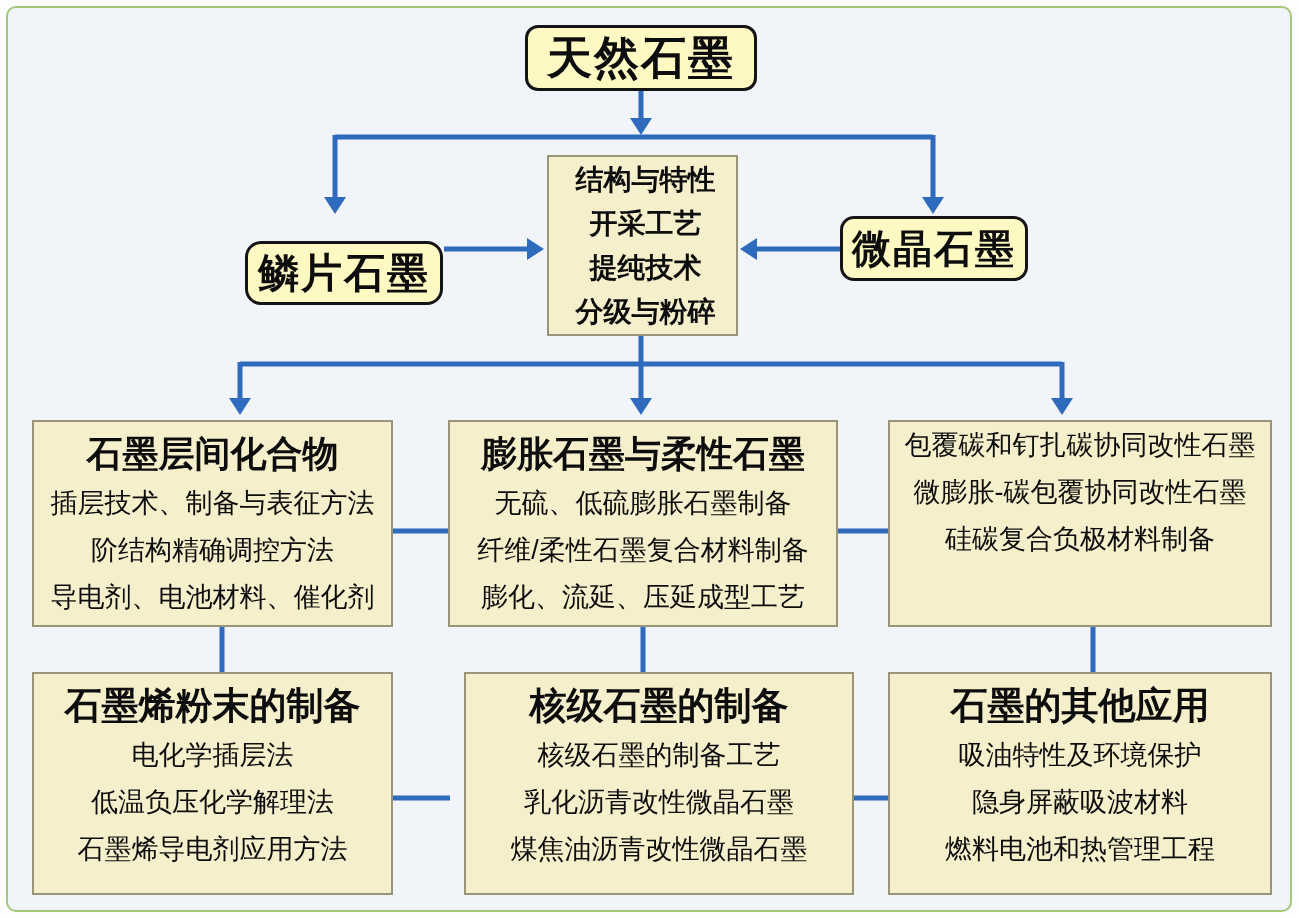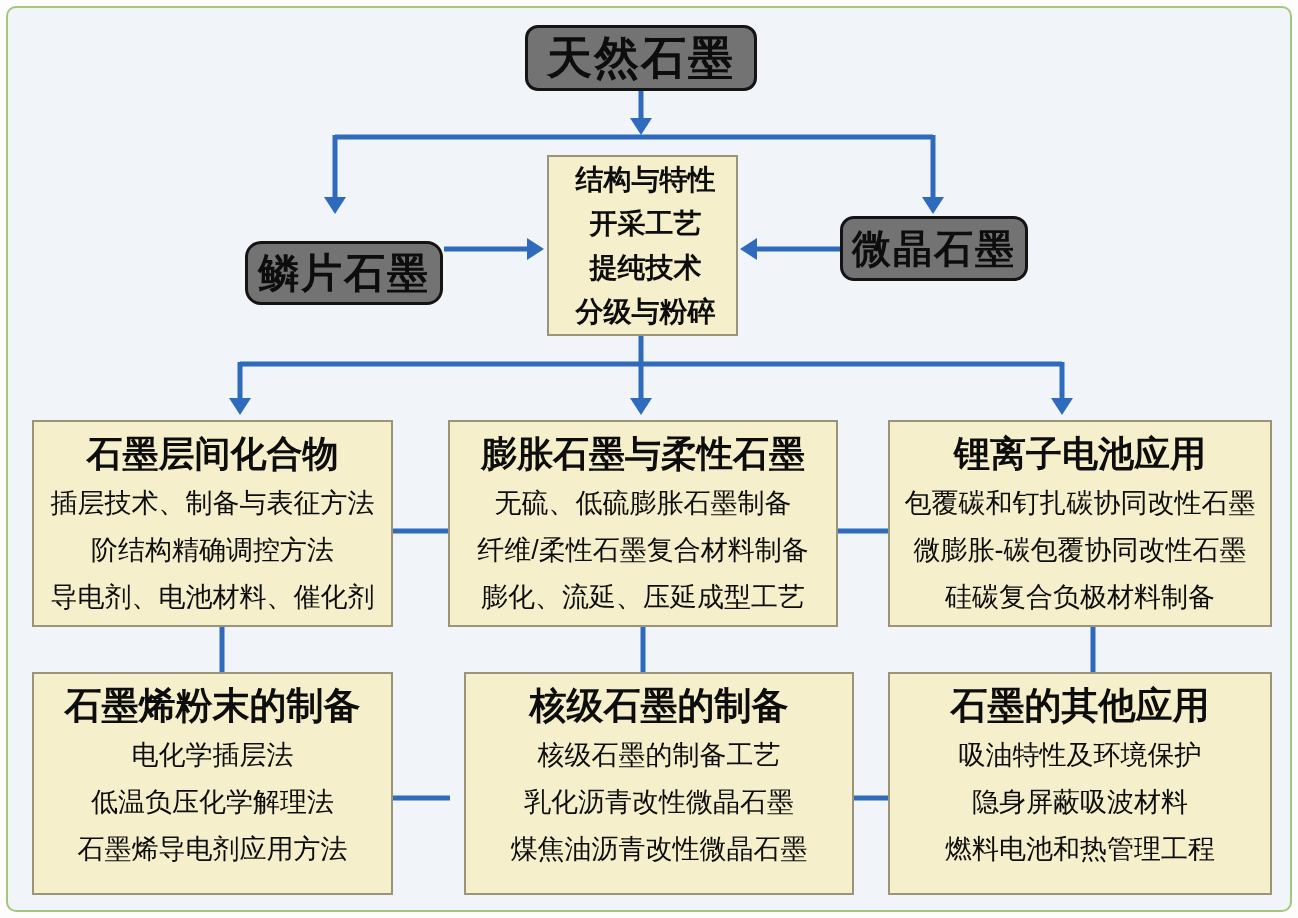--- a/index.html
+++ b/index.html
@@ -19,21 +19,21 @@
   }
   .frame{
     position:absolute;left:6px;top:6px;right:6px;bottom:6px;
     border:2.5px solid var(--frame-green);border-radius:10px;
     background:var(--canvas-bg);
   }
   .wires{position:absolute;left:0;top:0;z-index:1;}
   .c-line{stroke:var(--arrow-blue);stroke-width:5;fill:none;}
   .c-head{fill:var(--arrow-blue);stroke:none;}
   .pill{
-    position:absolute;z-index:2;background:#737373;border:3px solid var(--pill-border);
+    position:absolute;z-index:2;background:#fef9c3;border:3px solid var(--pill-border);
     display:flex;align-items:center;justify-content:center;
     font-weight:900;letter-spacing:2px;white-space:nowrap;
   }
   .pill.root{left:525px;top:25px;width:232px;height:66px;border-radius:13px;font-size:45px;}
   .pill.flake{left:245px;top:215px;width:198px;height:64px;border-radius:16px;font-size:41px;margin-top:26px;}
   .pill.micro{left:840px;top:216px;width:188px;height:65px;border-radius:14px;font-size:39px;}
   .process{
     position:absolute;z-index:2;left:547px;top:155px;width:191px;height:181px;
     background:var(--box-cream);border:2px solid var(--box-cream-border);
     display:flex;flex-direction:column;align-items:center;justify-content:center;
@@ -108,21 +108,20 @@
     <div class="item">阶结构精确调控方法</div>
     <div class="item">导电剂、电池材料、催化剂</div>
   </div>
   <div class="topic" style="left:448px;top:420px;width:390px;height:207px">
     <div class="t">膨胀石墨与柔性石墨</div>
     <div class="item">无硫、低硫膨胀石墨制备</div>
     <div class="item">纤维/柔性石墨复合材料制备</div>
     <div class="item">膨化、流延、压延成型工艺</div>
   </div>
   <div class="topic" style="left:888px;top:420px;width:384px;height:207px">
-    <div class="t">锂离子电池应用</div>
     <div class="item">包覆碳和钉扎碳协同改性石墨</div>
     <div class="item">微膨胀-碳包覆协同改性石墨</div>
     <div class="item">硅碳复合负极材料制备</div>
   </div>
 
   <div class="topic r2" style="left:32px;top:672px;width:361px;height:223px">
     <div class="t">石墨烯粉末的制备</div>
     <div class="item">电化学插层法</div>
     <div class="item">低温负压化学解理法</div>
     <div class="item">石墨烯导电剂应用方法</div>

